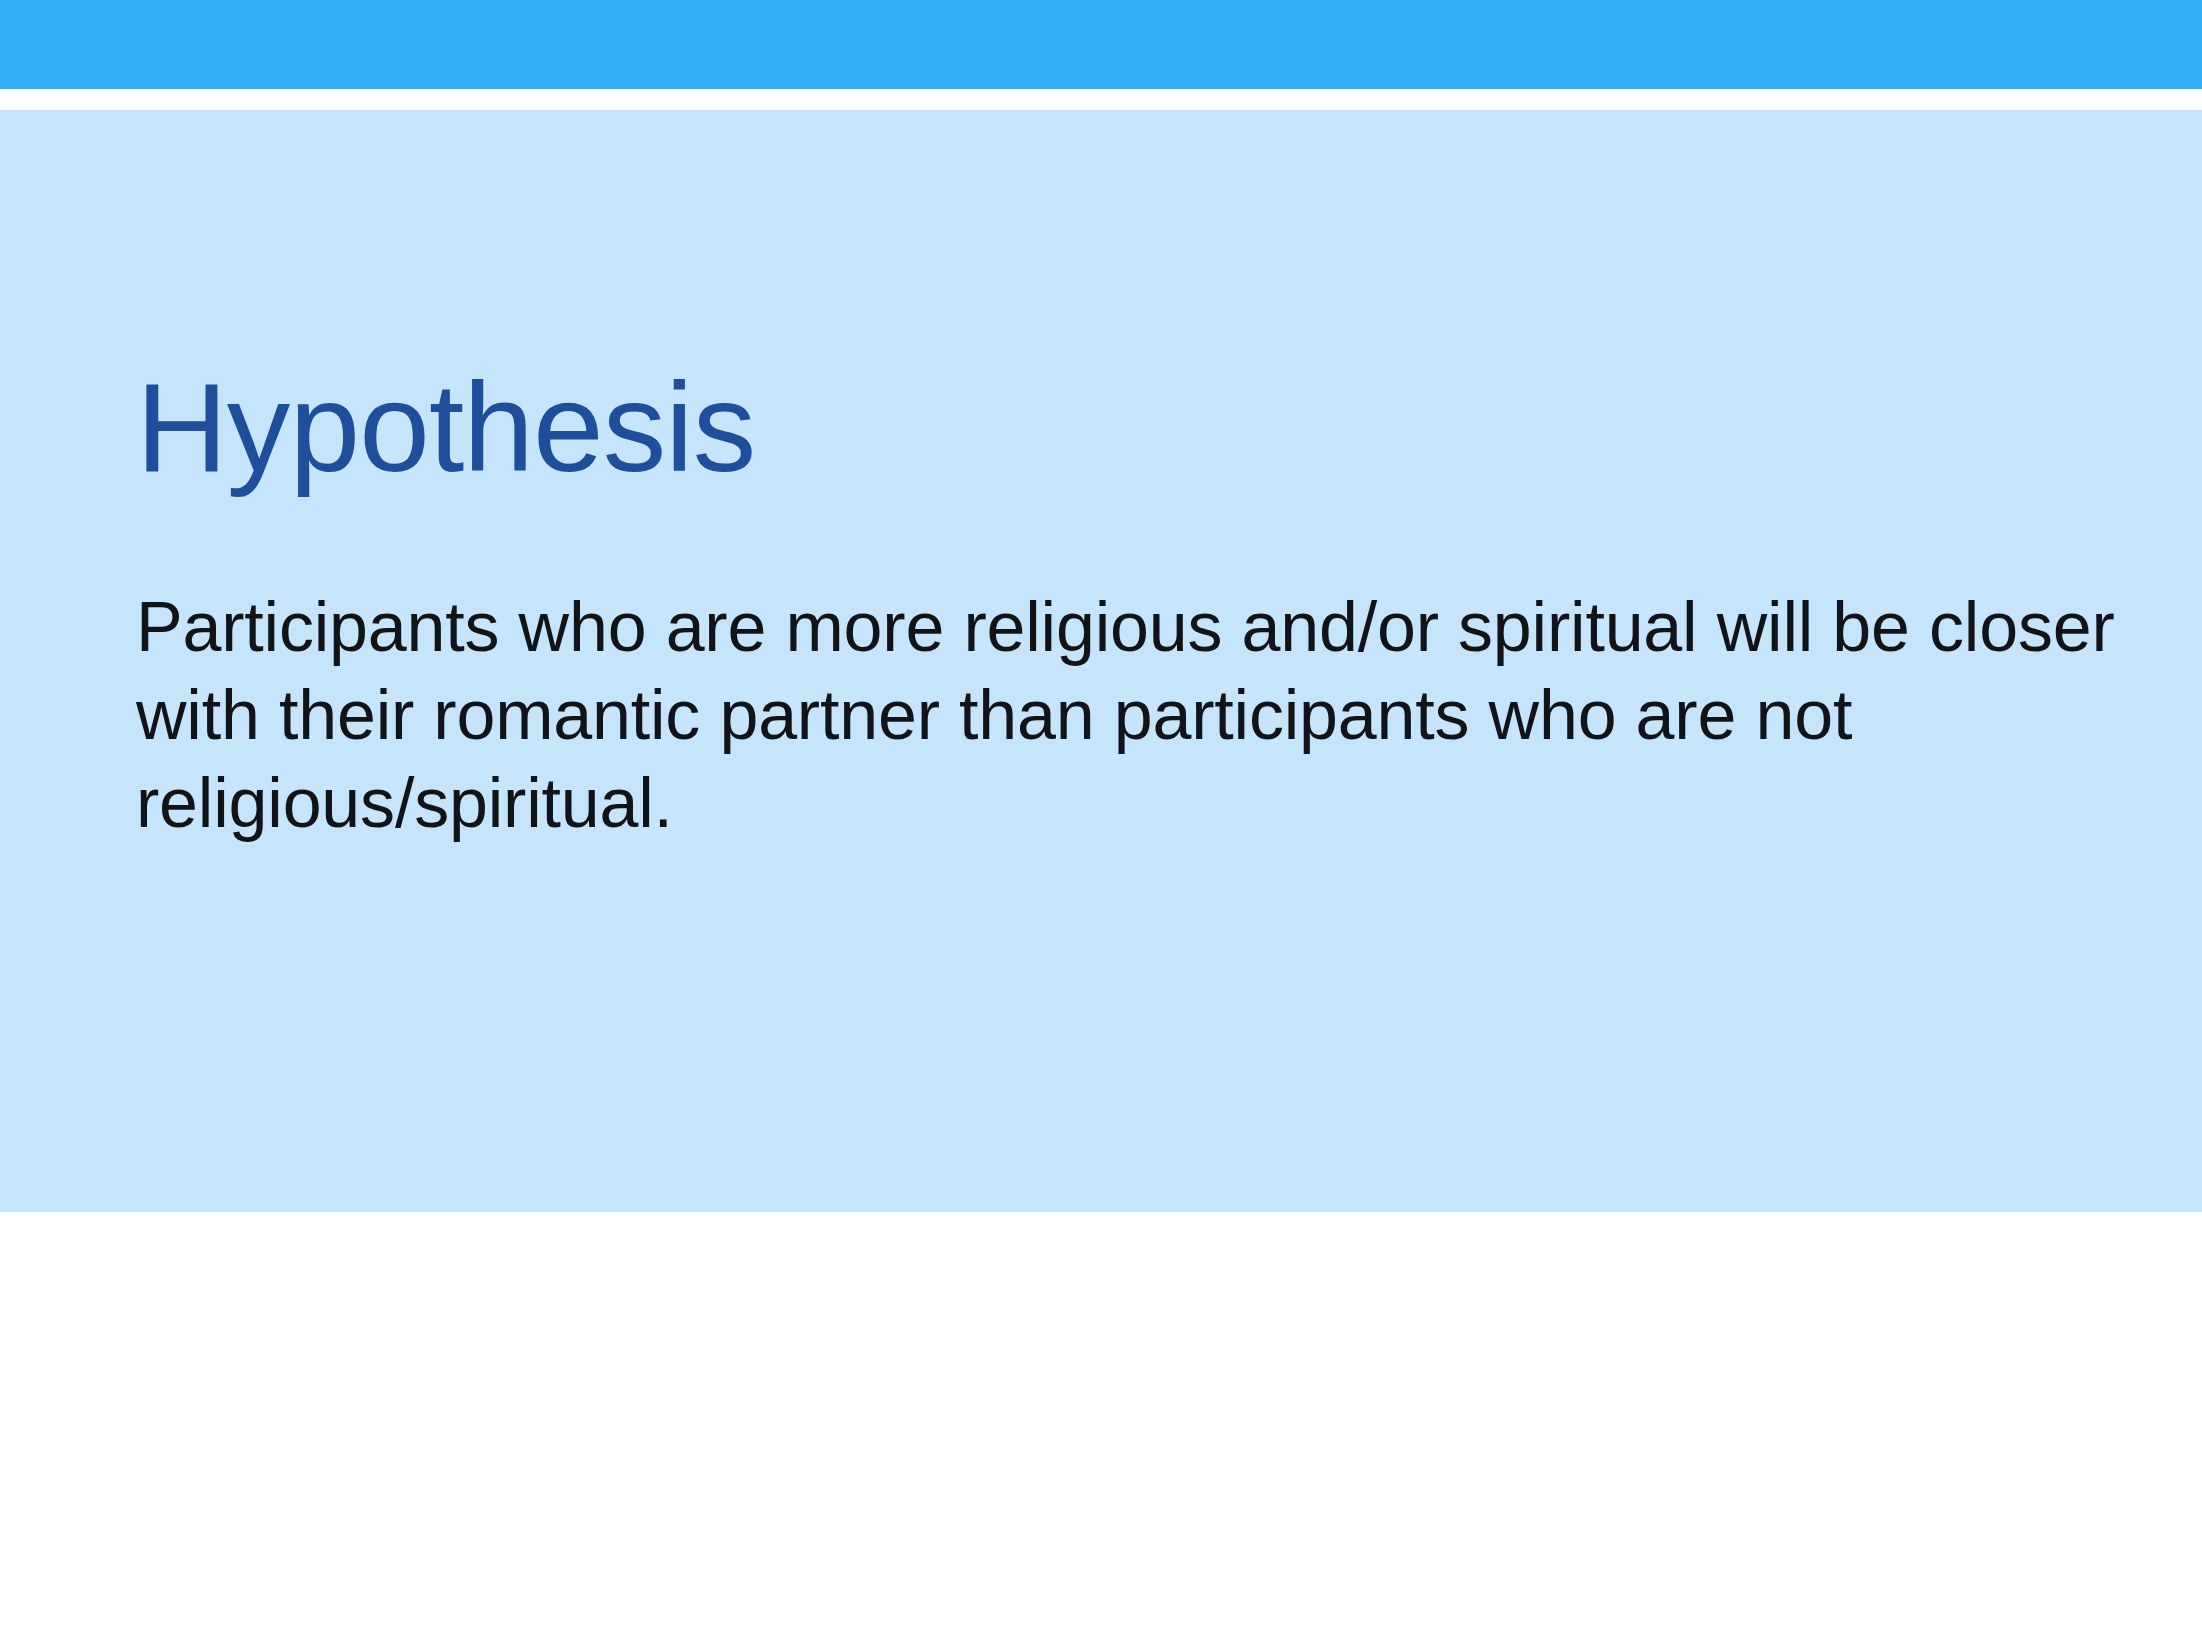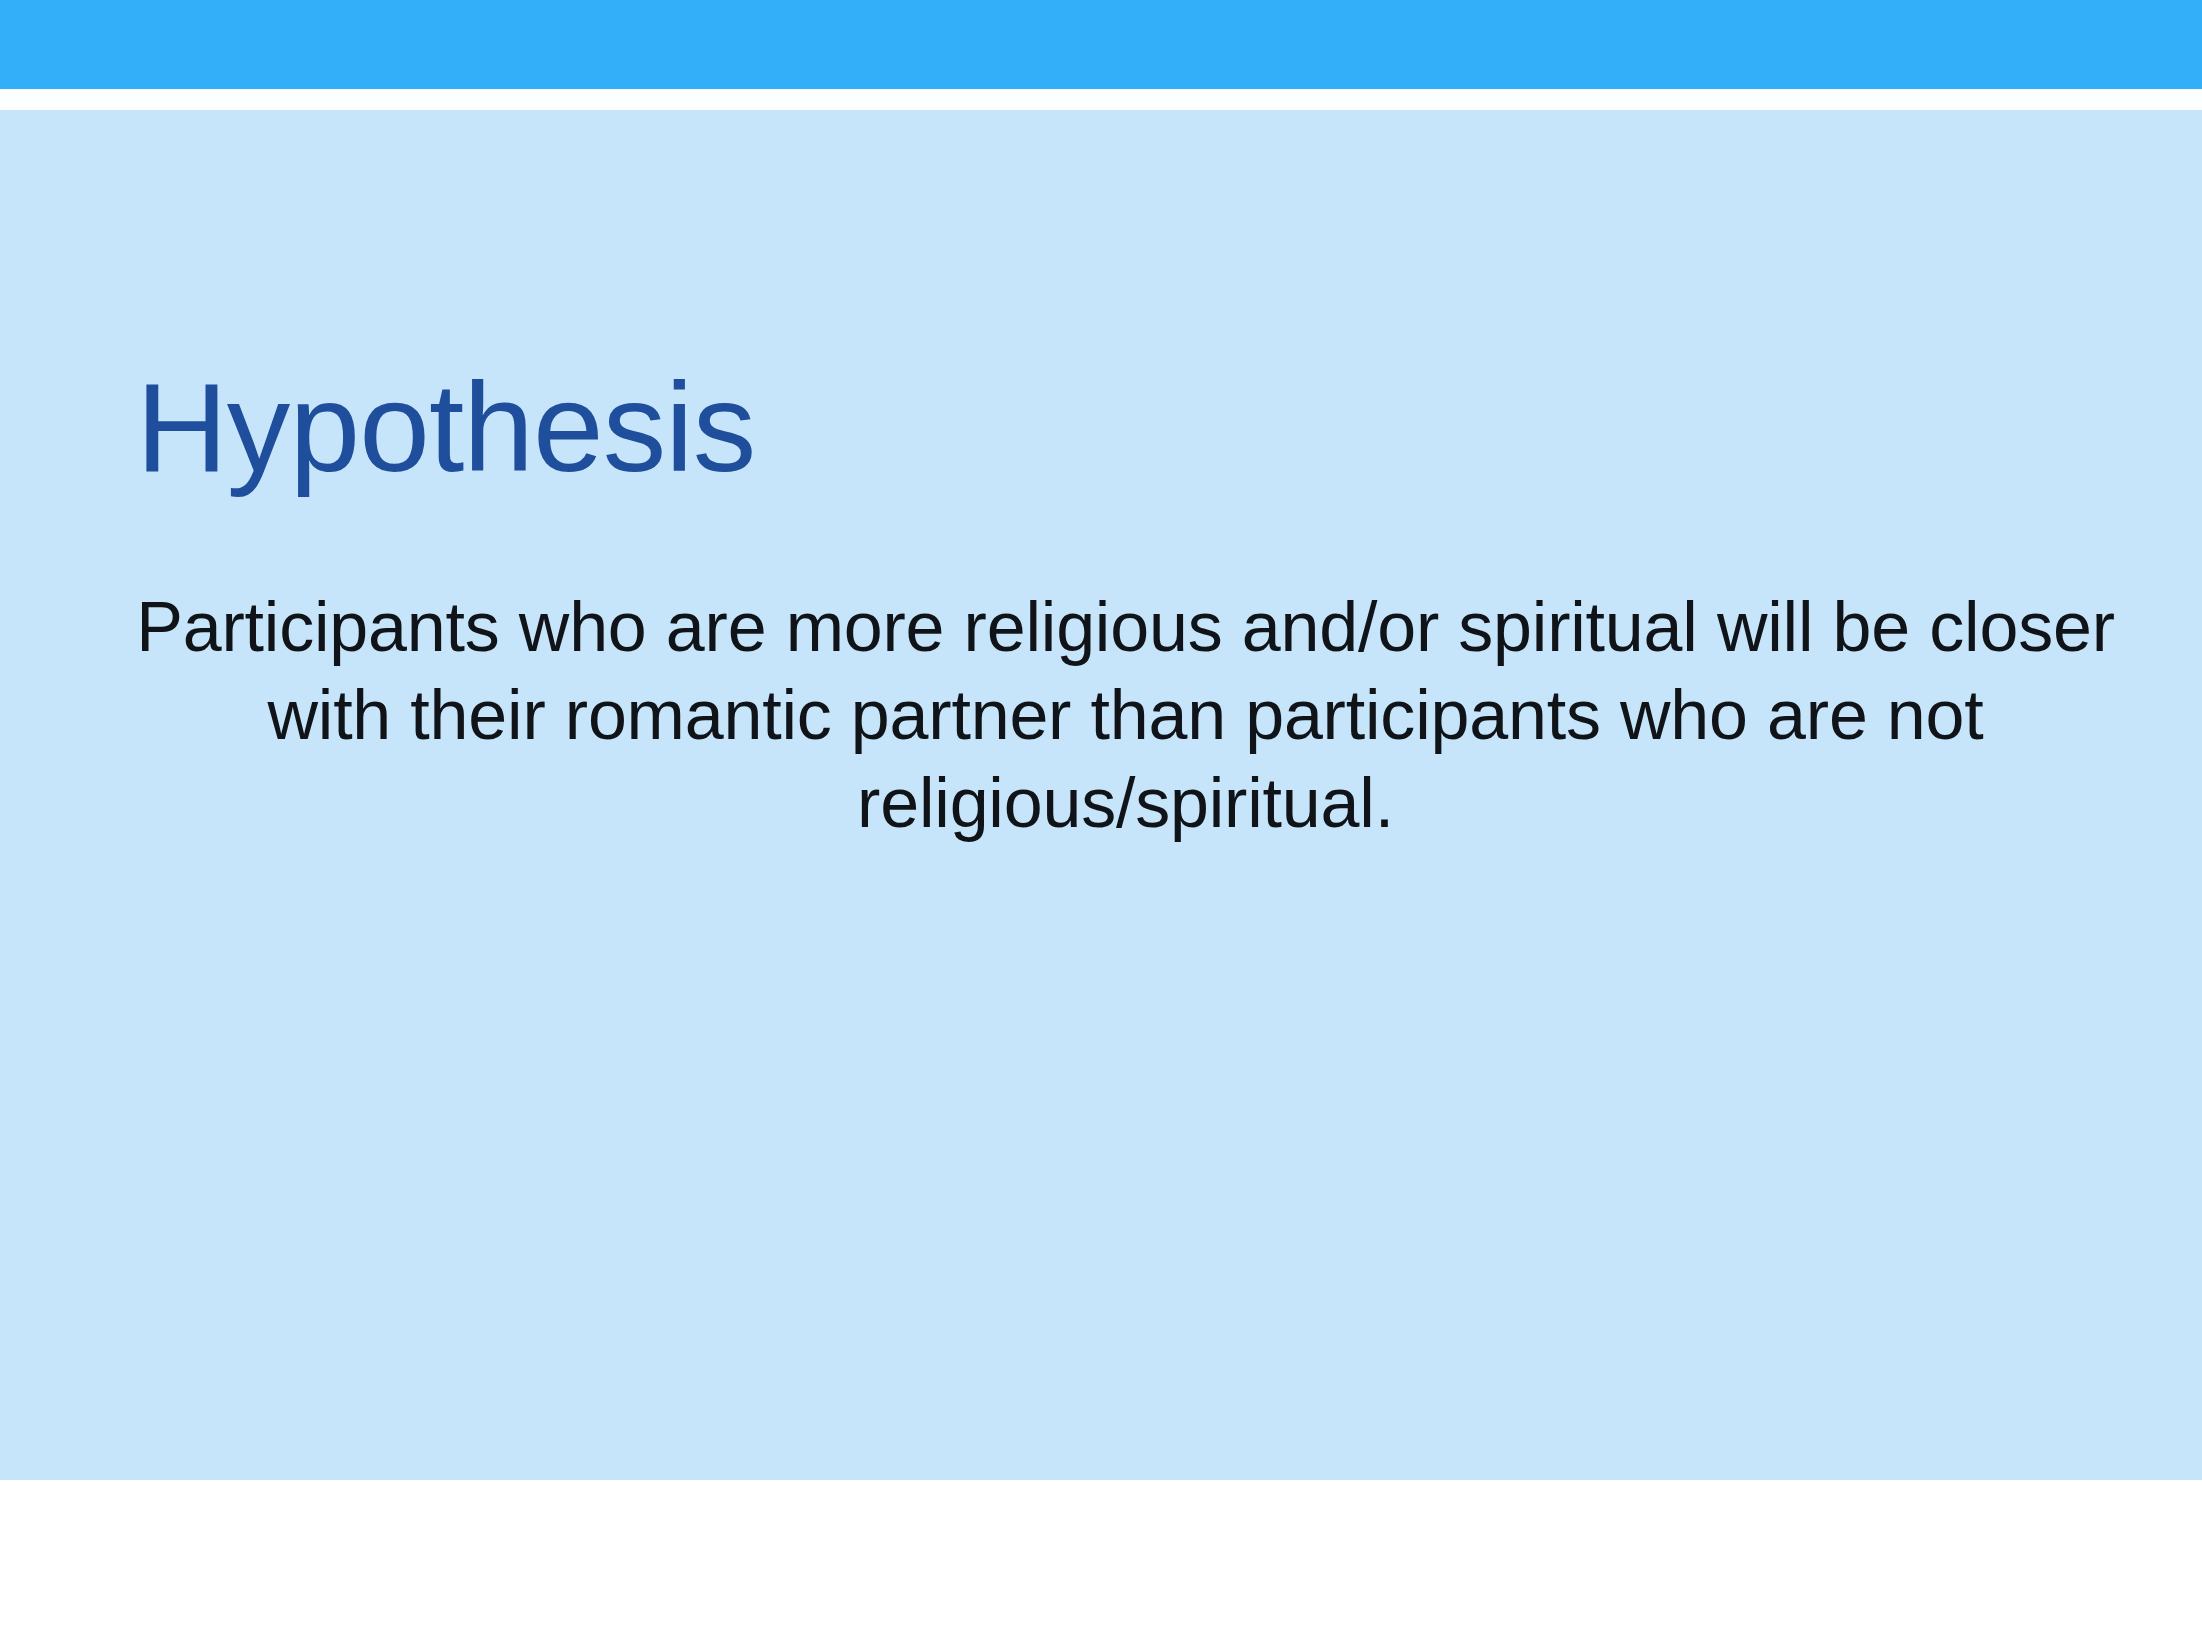--- a/index.html
+++ b/index.html
@@ -10,21 +10,21 @@
     width: 2203px;
     height: 1652px;
     overflow: hidden;
     background: #ffffff;
     font-family: "Liberation Sans", sans-serif;
   }
 
   #slide {
     position: relative;
     width: 2203px;
-    height: 1480px;
+    height: 1212px;
     background: #b91c1c;
     overflow: hidden;
   }
 
   
   #top-banner {
     position: absolute;
     left: 0;
     top: 0;
     width: 2203px;
@@ -70,21 +70,21 @@
     position: absolute;
     left: 136px;
     top: 403px;
     width: 1979px;
     color: #101418;
     font-family: "Liberation Sans", sans-serif;
     font-size: 70px;
     font-weight: 400;
     line-height: 1.26;
     letter-spacing: -0.2px;
-    text-align: center;
+    text-align: left;
   }
 </style>
 </head>
 <body>
 
 <div id="slide">
 
   <div id="top-banner"></div>
 
   <div id="banner-separator"></div>

